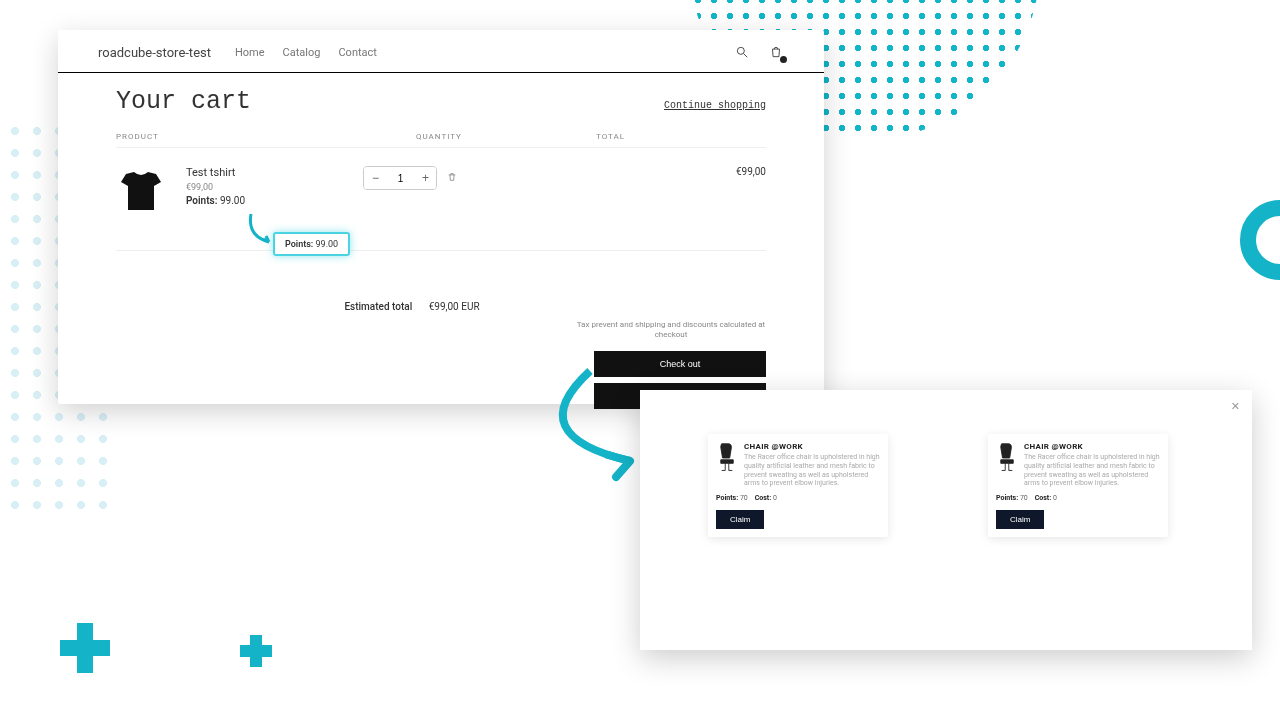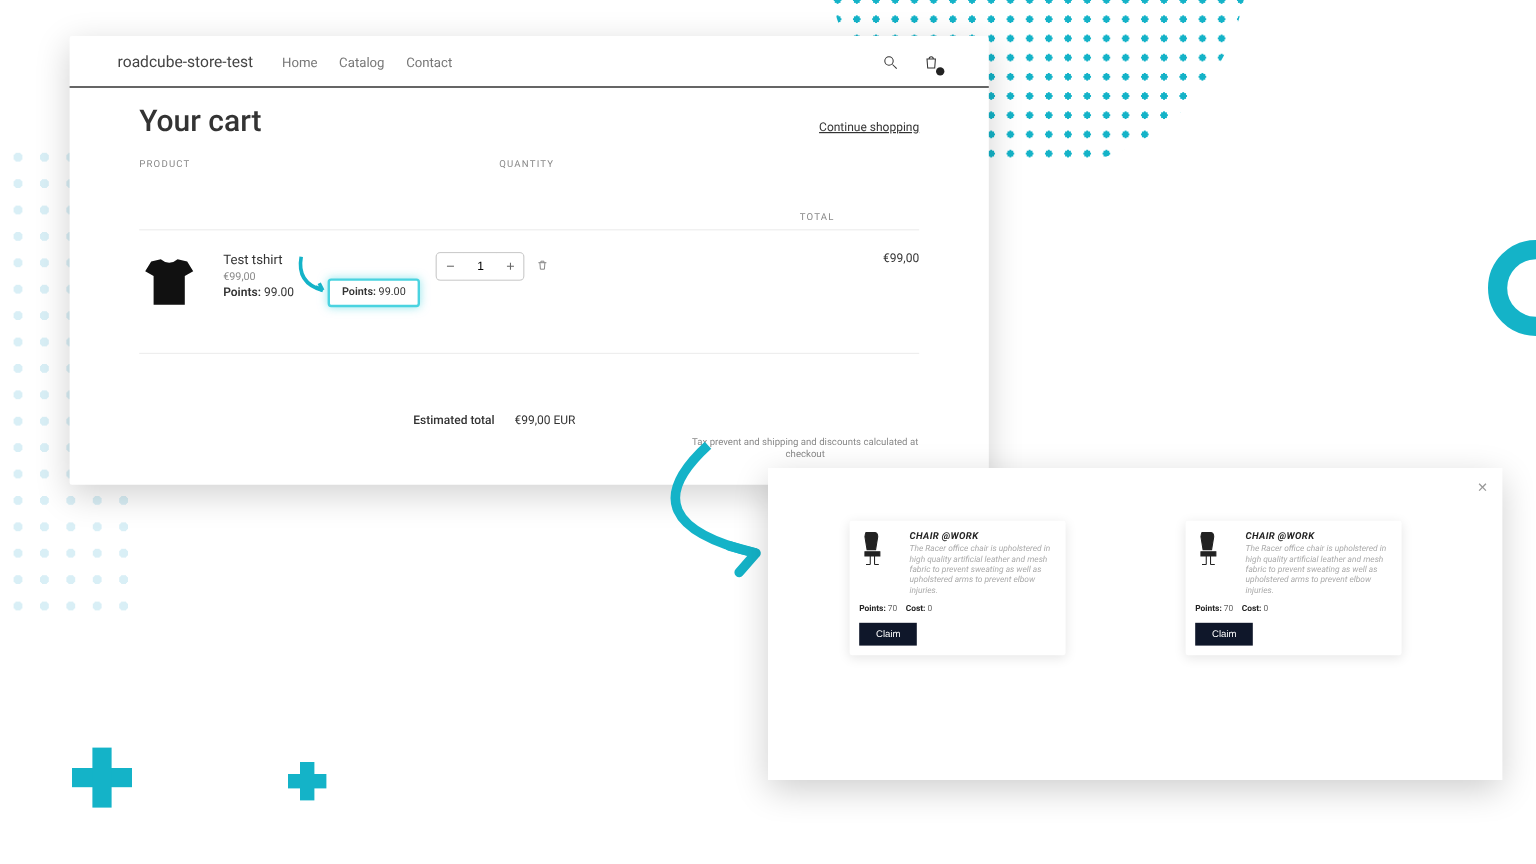--- a/index.html
+++ b/index.html
@@ -45,27 +45,27 @@
     color:#555; font-size:11px;
   }
   .brand { color:#444; font-size:13px; margin-right:6px;}
   .nav-link { color:#777; font-size:11px; cursor:pointer;}
   .cart-header .spacer{flex:1;}
   .icon-btn { width:16px; height:16px; display:inline-flex; align-items:center; justify-content:center; cursor:pointer; position:relative;}
   .search-svg, .bag-svg { width:14px; height:14px; stroke:#333; fill:none; stroke-width:1.5;}
   .bag-badge{position:absolute; right:-3px; bottom:-3px; width:7px;height:7px;background:#222;border-radius:50%;}
 
   .cart-body { padding:14px 58px 0 58px;}
-  .cart-title-row{display:flex;align-items:baseline;justify-content:space-between;}
+  .cart-title-row{display:flex;align-items:baseline;justify-content:space-between;font-family:Liberation Mono, monospace;}
   .cart-title{font-size:25px;color:#333;font-weight:500;}
   .continue{font-size:10px;color:#333;text-decoration:underline;cursor:pointer;}
   .col-head{display:flex;font-size:8px;color:#888;letter-spacing:1px;margin-top:16px;}
   .col-head .c1{flex:0 0 300px;}
   .col-head .c2{flex:0 0 180px;text-align:left;}
-  .col-head .c3{flex:1;text-align:center;margin-top:44px;}
+  .col-head .c3{flex:1;text-align:left;}
   .divider{height:1px;background:#eee;margin-top:6px;}
 
   .item-row{display:flex;align-items:flex-start;padding-top:18px;}
   .tshirt{width:50px;height:50px;position:relative;margin-right:20px;}
   .tshirt svg{width:50px;height:50px;}
   .item-info{font-size:10px;color:#333;}
   .item-info .name{font-size:11px;}
   .item-info .price{color:#888;font-size:9px;margin-top:3px;}
   .item-info .pts{margin-top:3px;}
   .item-info .pts b{font-weight:600;}
@@ -83,41 +83,41 @@
     padding:5px 10px;font-size:9px;color:#333;
     box-shadow:0 0 8px rgba(74,211,224,.6);
   }
   .points-pill b{font-weight:600;}
 
   .totals{padding:0 58px 0 0;margin-top:50px;text-align:center;font-size:10px;color:#333;}
   .totals .est{display:inline-block;margin-right:14px;font-weight:500;}
   .totals .note{font-size:8px;color:#888;margin-top:8px;max-width:190px;margin-left:auto;line-height:1.3;}
 
   .btn-black{
-    display:block;width:172px;margin-left:auto;margin-top:10px;
+    display:block;width:172px;margin-left:auto;margin-right:58px;margin-top:10px;
     background:#111;border:1px solid #111;color:#fff;text-align:center;
     font-size:9px;padding:7px 0;cursor:pointer;
   }
 
   .big-arrow{position:absolute;left:530px;top:365px;width:160px;height:120px;stroke:#14b3c8;fill:none;stroke-width:8;}
 
   
   .coupons-card{
     position:absolute;left:640px;top:390px;width:612px;height:260px;
     background:#fff;box-shadow:0 8px 28px rgba(0,0,0,.2);
     padding:14px 18px;
   }
   .coupons-card .close{position:absolute;right:12px;top:10px;color:#999;font-size:11px;cursor:pointer;}
   .coupons-title{font-size:20px;font-weight:700;color:#222;}
   .coupon-grid{display:flex;gap:100px;margin-top:30px;padding-left:50px;}
   .coupon{
     width:180px;background:#fff;box-shadow:0 2px 10px rgba(0,0,0,.1);
     padding:8px;border-radius:2px;position:relative;
   }
-  .coupon-top{display:flex;gap:20px;font-style:italic;}
+  .coupon-top{display:flex;gap:6px;}
   .chair-ic{width:22px;height:32px;flex-shrink:0;}
   .coupon h4{font-size:8px;font-weight:700;color:#222;letter-spacing:.3px;}
   .coupon p{font-size:7px;color:#aaa;line-height:1.25;margin-top:2px;}
   .coupon .meta{font-size:7px;color:#666;margin-top:6px;}
   .coupon .meta b{color:#222;}
   .claim{margin-top:8px;background:#0f172a;color:#fff;font-size:8px;padding:5px 14px;border:none;cursor:pointer;}
 </style>
 </head>
 <body>
 

